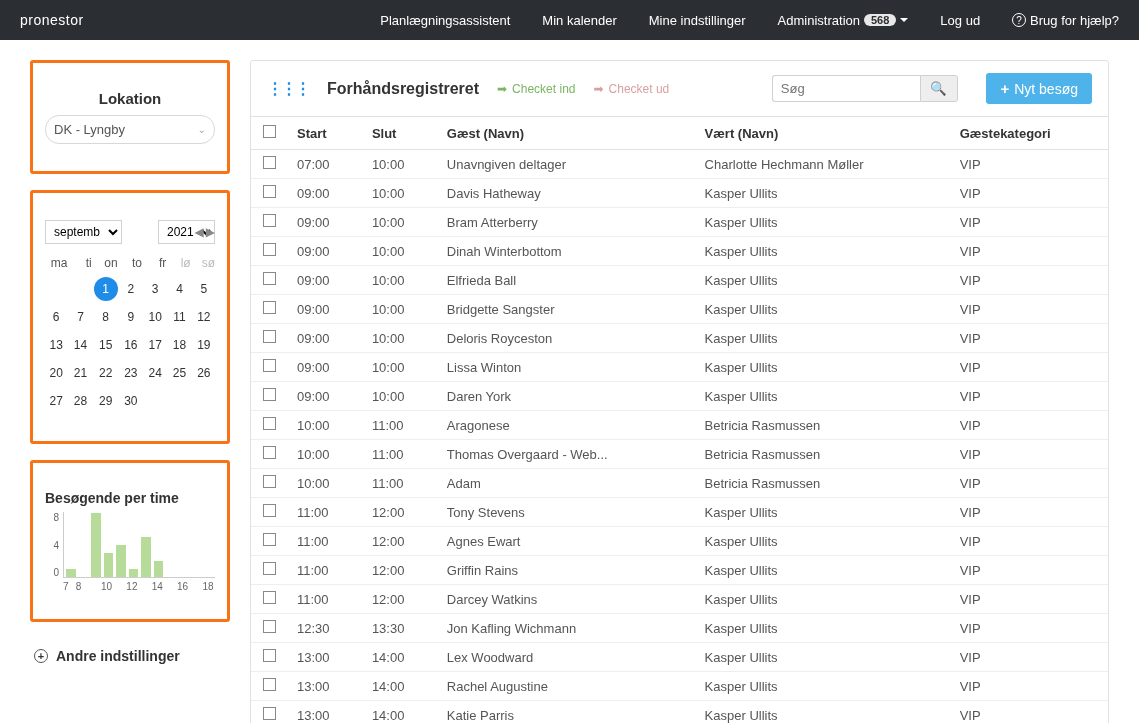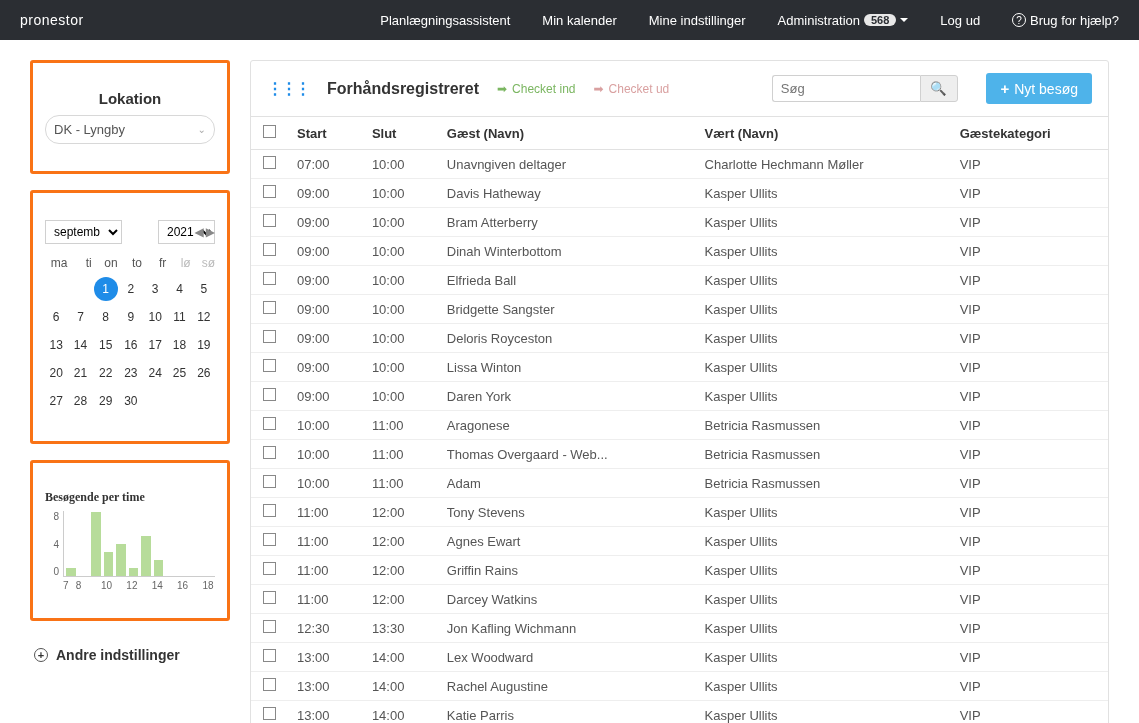--- a/index.html
+++ b/index.html
@@ -117,21 +117,21 @@
   background: #1f8ce8;
   color: #fff;
   width: 24px; height: 24px;
   display: inline-flex;
   align-items: center;
   justify-content: center;
   margin: 0 auto;
 }
 .cal-cell { display: flex; justify-content: center; align-items: center; height: 26px; }
 
-.chart-title { font-weight: 600; font-size: 12px; margin-bottom: 6px; font-family: Liberation Serif, serif; }
+.chart-title { font-weight: 600; font-size: 14px; margin-bottom: 6px; }
 .chart {
   position: relative;
   height: 80px;
   padding-left: 18px;
   padding-bottom: 14px;
 }
 .chart-y {
   position: absolute;
   left: 0;
   top: 0;

